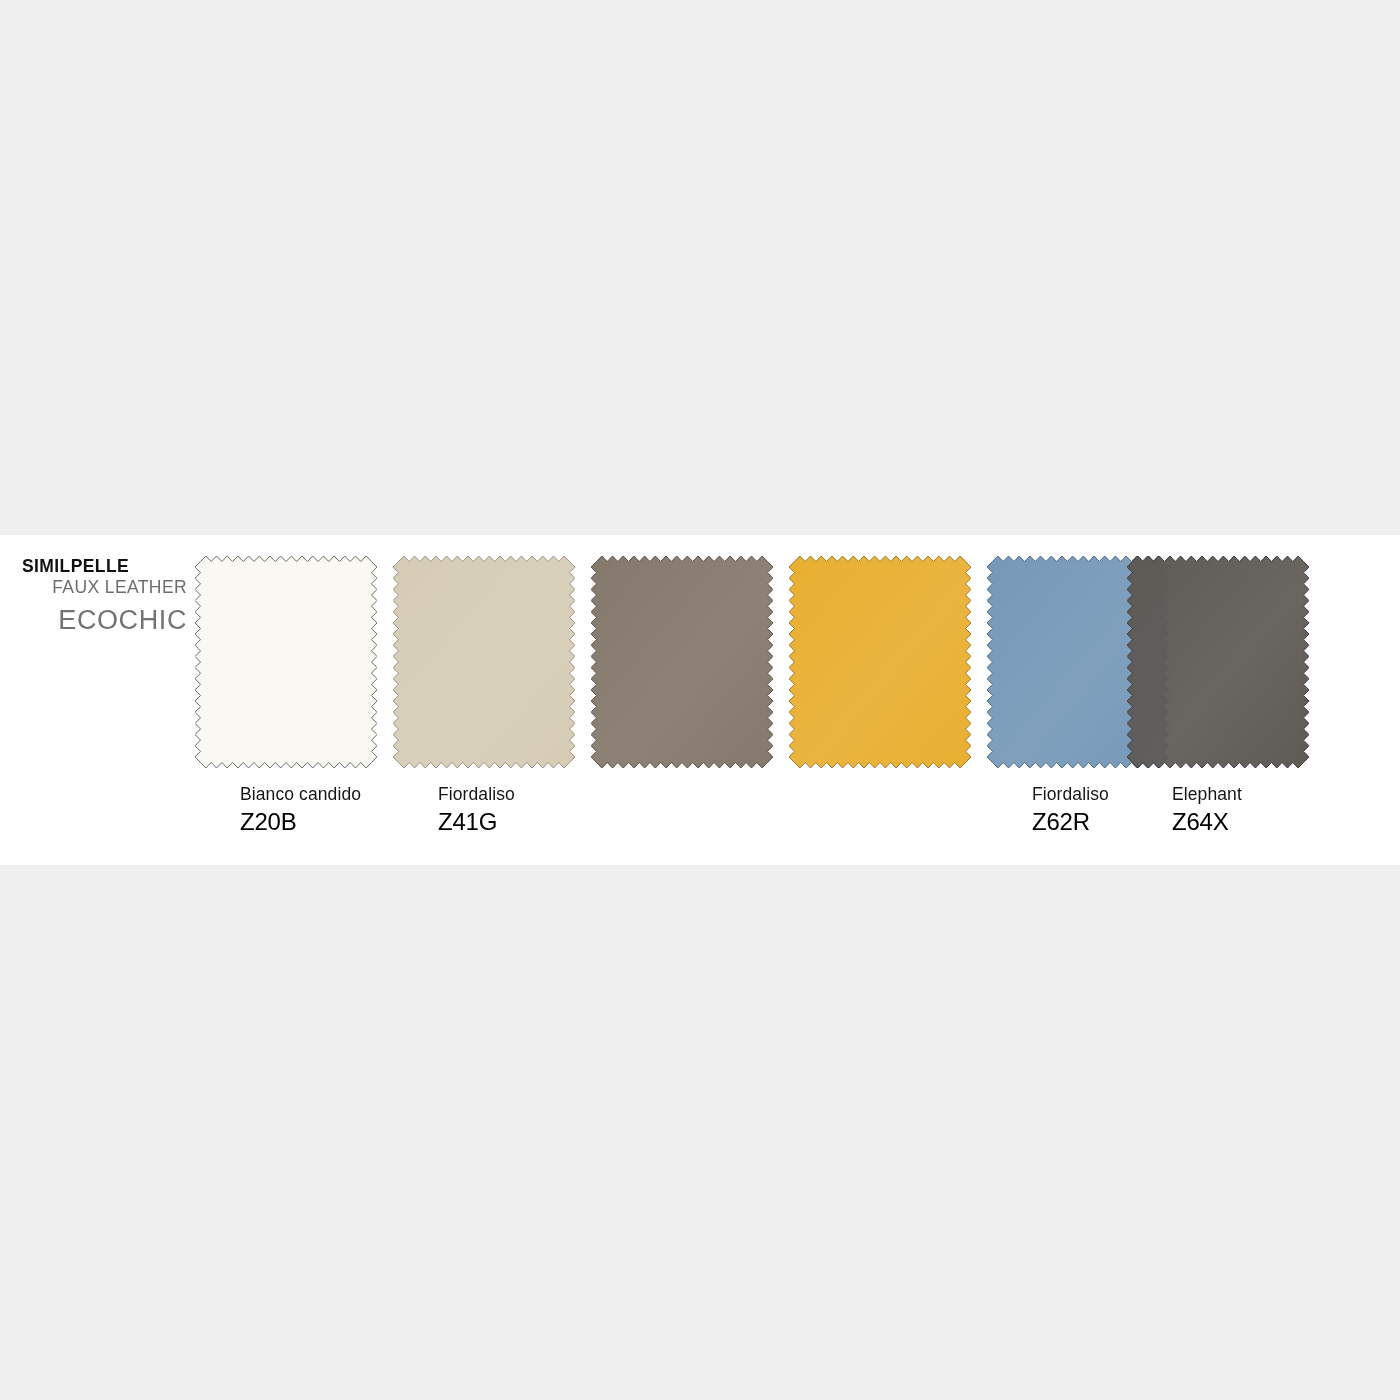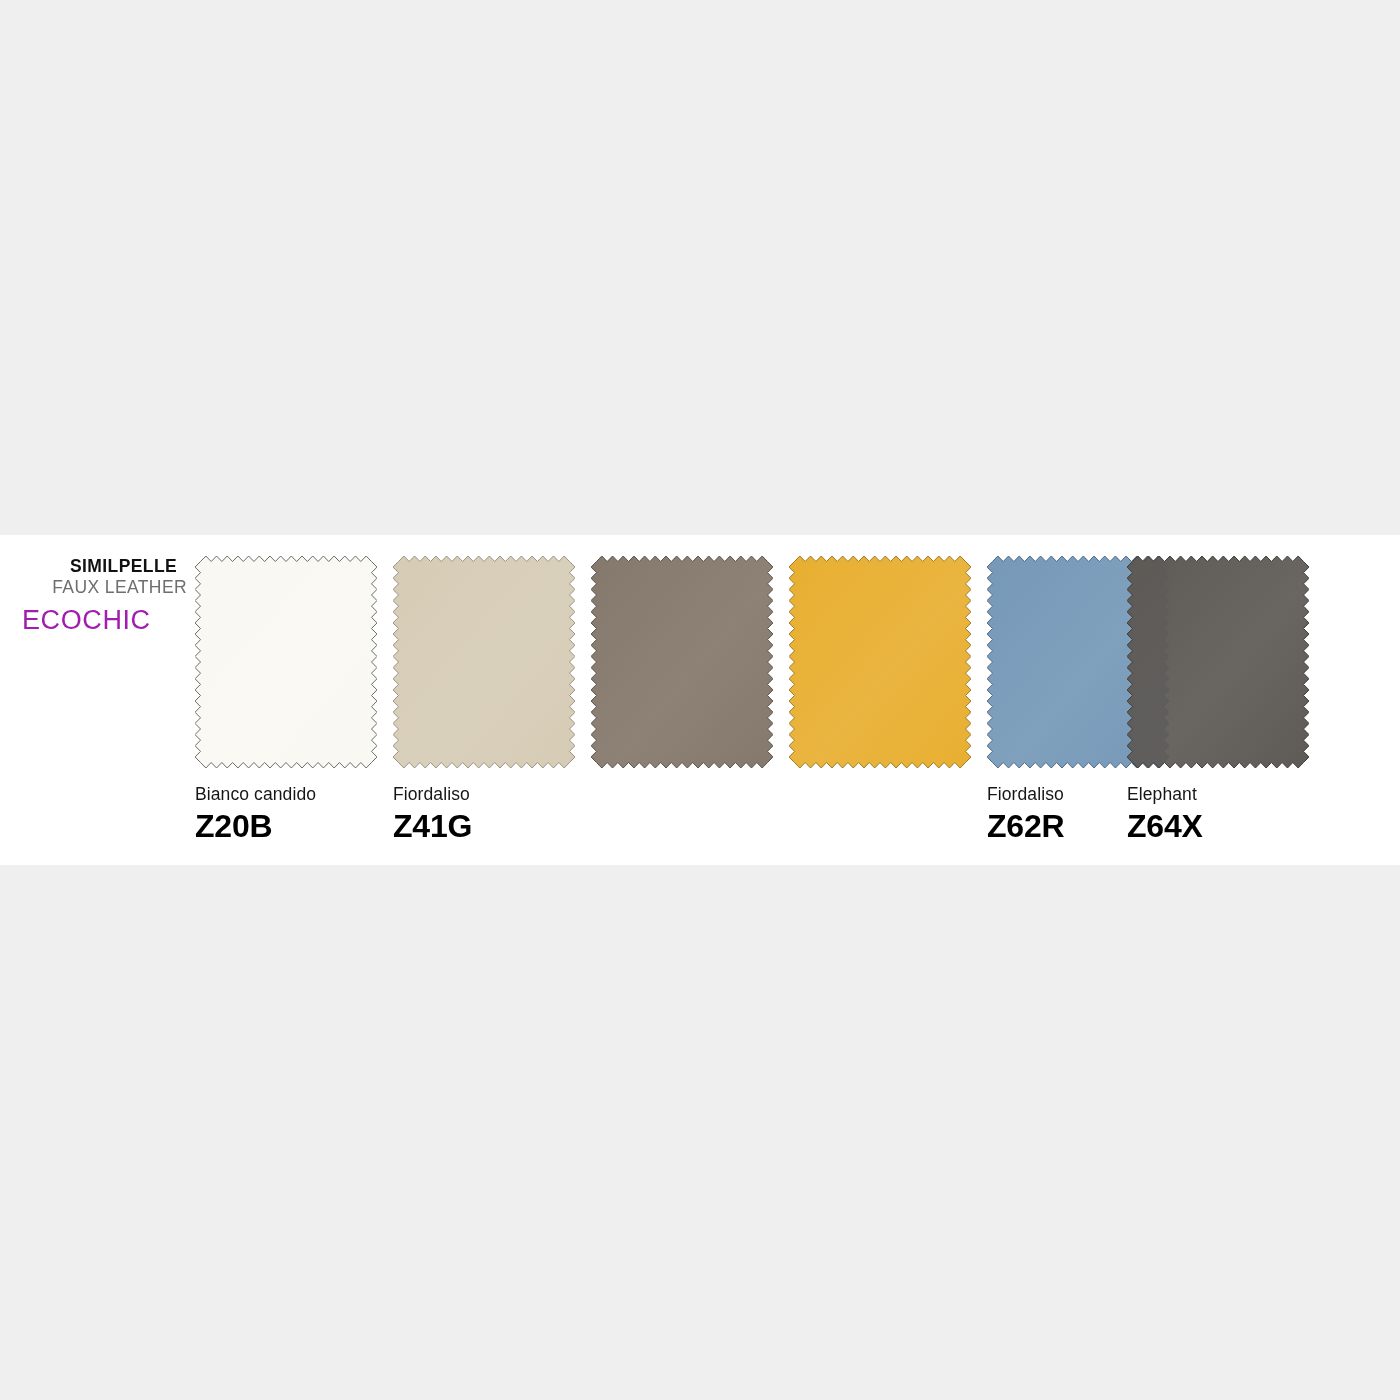--- a/index.html
+++ b/index.html
@@ -77,48 +77,49 @@
     width: 182px;
     height: 212px;
   }
   .swatch-figure svg {
     display: block;
     width: 182px;
     height: 212px;
   }
   .swatch-caption {
     margin-top: 16px;
+    margin-left: 45px;
   }
   .swatch-name {
     font-size: 17.5px;
     font-weight: 400;
     color: #161616;
     line-height: 1.25;
     letter-spacing: 0.1px;
     white-space: nowrap;
   }
   .swatch-code {
     margin-top: 3px;
-    font-size: 32px;
-    font-weight: bold;
+    font-size: 24px;
+    font-weight: normal;
     color: #000000;
     line-height: 1.1;
     letter-spacing: -0.2px;
     white-space: nowrap;
   }
 </style>
 </head>
 <body style="background: rgb(239, 239, 239);">
 
 <div class="band" style="background: rgb(255, 255, 255);"></div>
 
 <div class="brand">
-  <div class="brand-line1" style="color: rgb(17, 17, 17); margin-left: 48px;">SIMILPELLE</div>
+  <div class="brand-line1" style="color: rgb(17, 17, 17);">SIMILPELLE</div>
   <div class="brand-line2" style="color: rgb(110, 110, 110);">FAUX LEATHER</div>
-  <div class="brand-collection" style="color: #a21caf;">ECOCHIC</div>
+  <div class="brand-collection" style="color: #737373; text-align: right;">ECOCHIC</div>
 </div>
 
 <div class="strip" id="swatch-strip">
     <div class="swatch-cell" style="left: 0px;">
       <div class="swatch-figure">
         <svg viewBox="0 0 182 212" width="182" height="212">
           <defs>
             <linearGradient id="g0" x1="0" y1="0" x2="1" y2="1">
               <stop offset="0%" stop-color="#faf8f2" stop-opacity="1"></stop>
               <stop offset="55%" stop-color="#faf8f2" stop-opacity="0.93"></stop>

